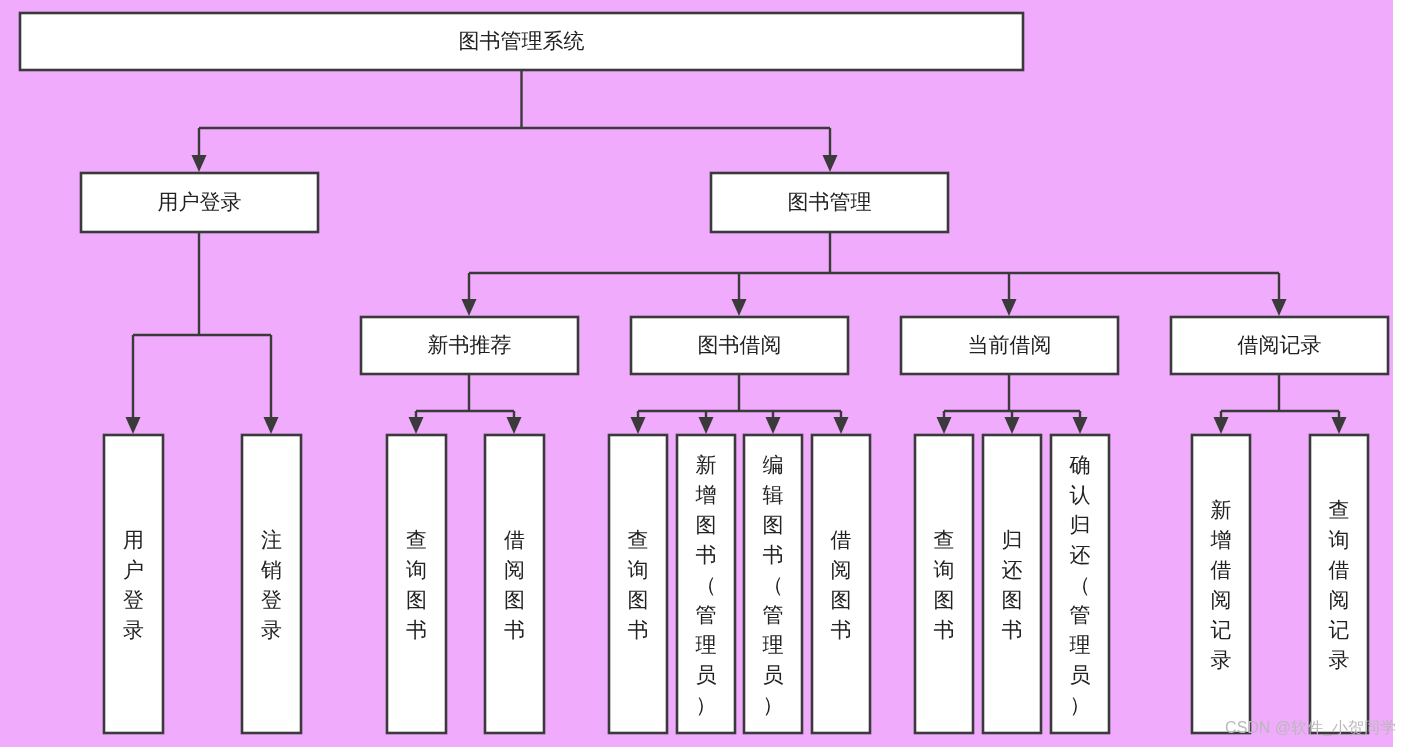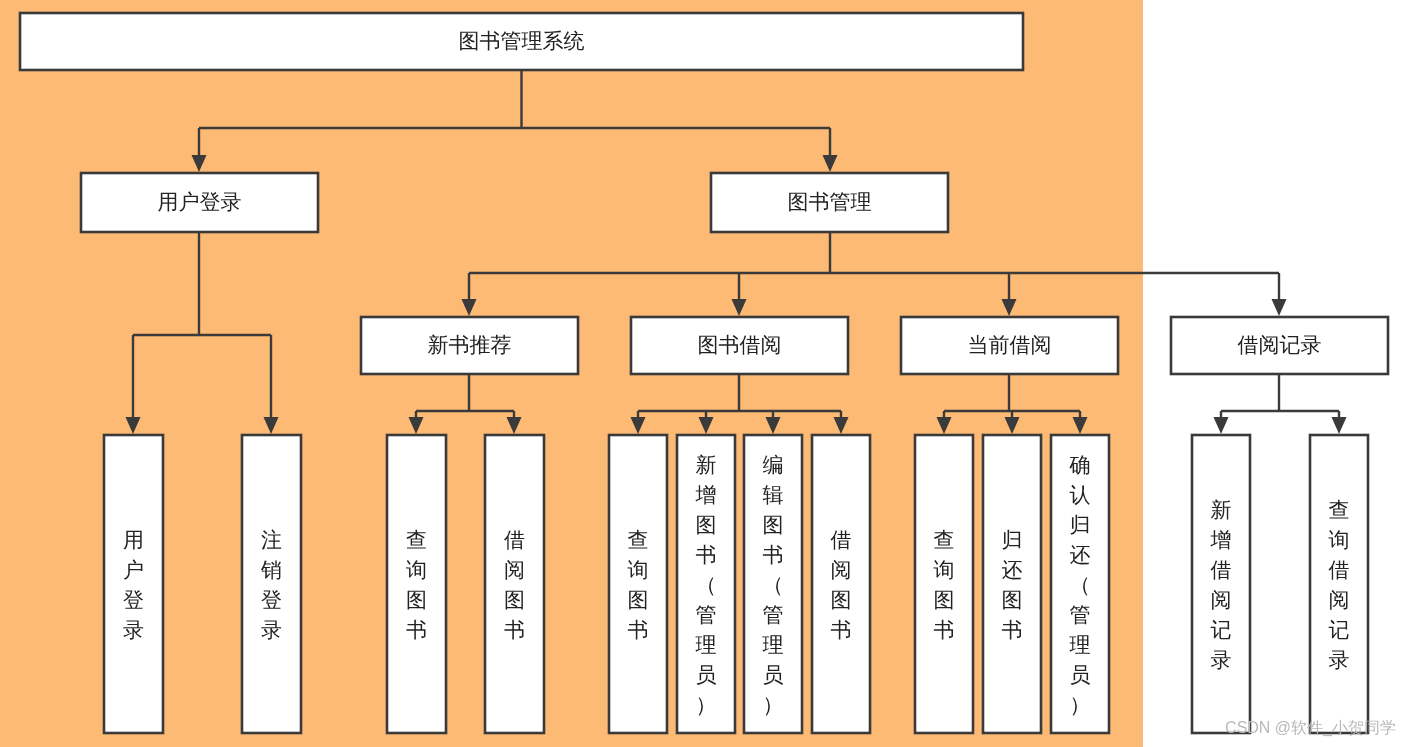--- a/index.html
+++ b/index.html
@@ -9,23 +9,23 @@
     background: #ffffff;
   }
   body {
     width: 1405px;
     height: 747px;
     font-family: "Liberation Sans", "DejaVu Sans", sans-serif;
     overflow: hidden;
   }
   #diagram-root {
     position: relative;
-    width: 1143px;
+    width: 1393px;
     height: 747px;
-    background: #fdba74;
+    background: #f0abfc;
   }
   svg.diagram-canvas {
     position: absolute;
     left: 0;
     top: 0;
     width: 1405px;
     height: 747px;
     display: block;
   }
   .node-box {

